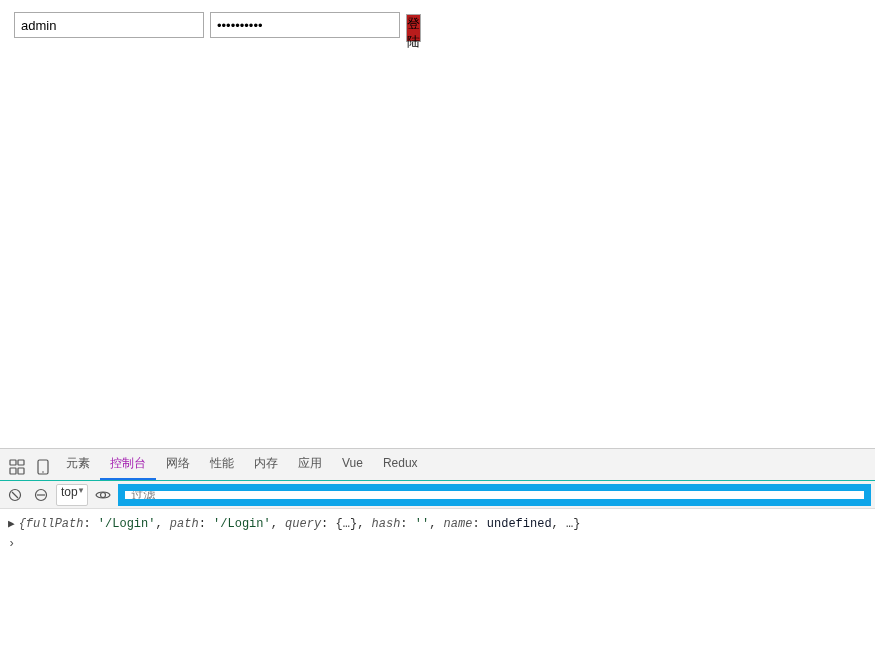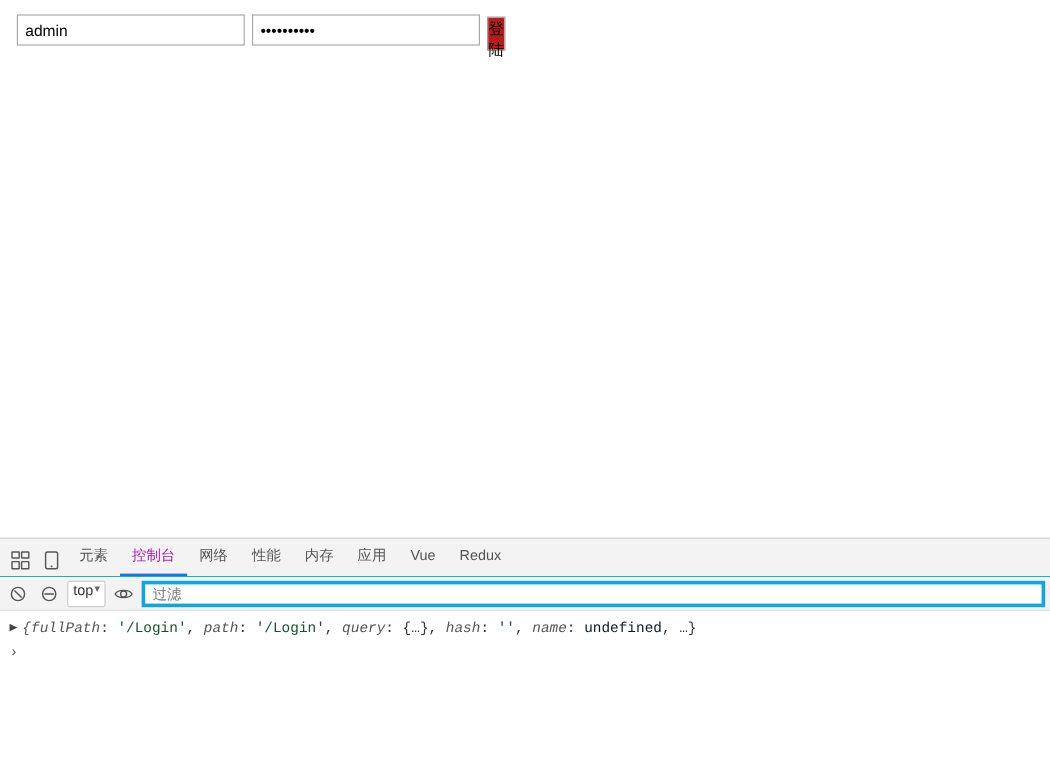--- a/index.html
+++ b/index.html
@@ -153,21 +153,21 @@
       height: 22px;
       display: flex;
       align-items: center;
       justify-content: center;
       cursor: pointer;
     }
 
     .filter-input {
       flex: 1;
       height: 22px;
-      border: 3px solid #0ea5e9;
+      border: 7px solid #0ea5e9;
       padding: 0 6px;
       font-size: 12px;
       outline: none;
       background: #fff;
     }
 
     .devtools-content {
       flex: 1;
       overflow-y: auto;
       padding: 4px 8px;

